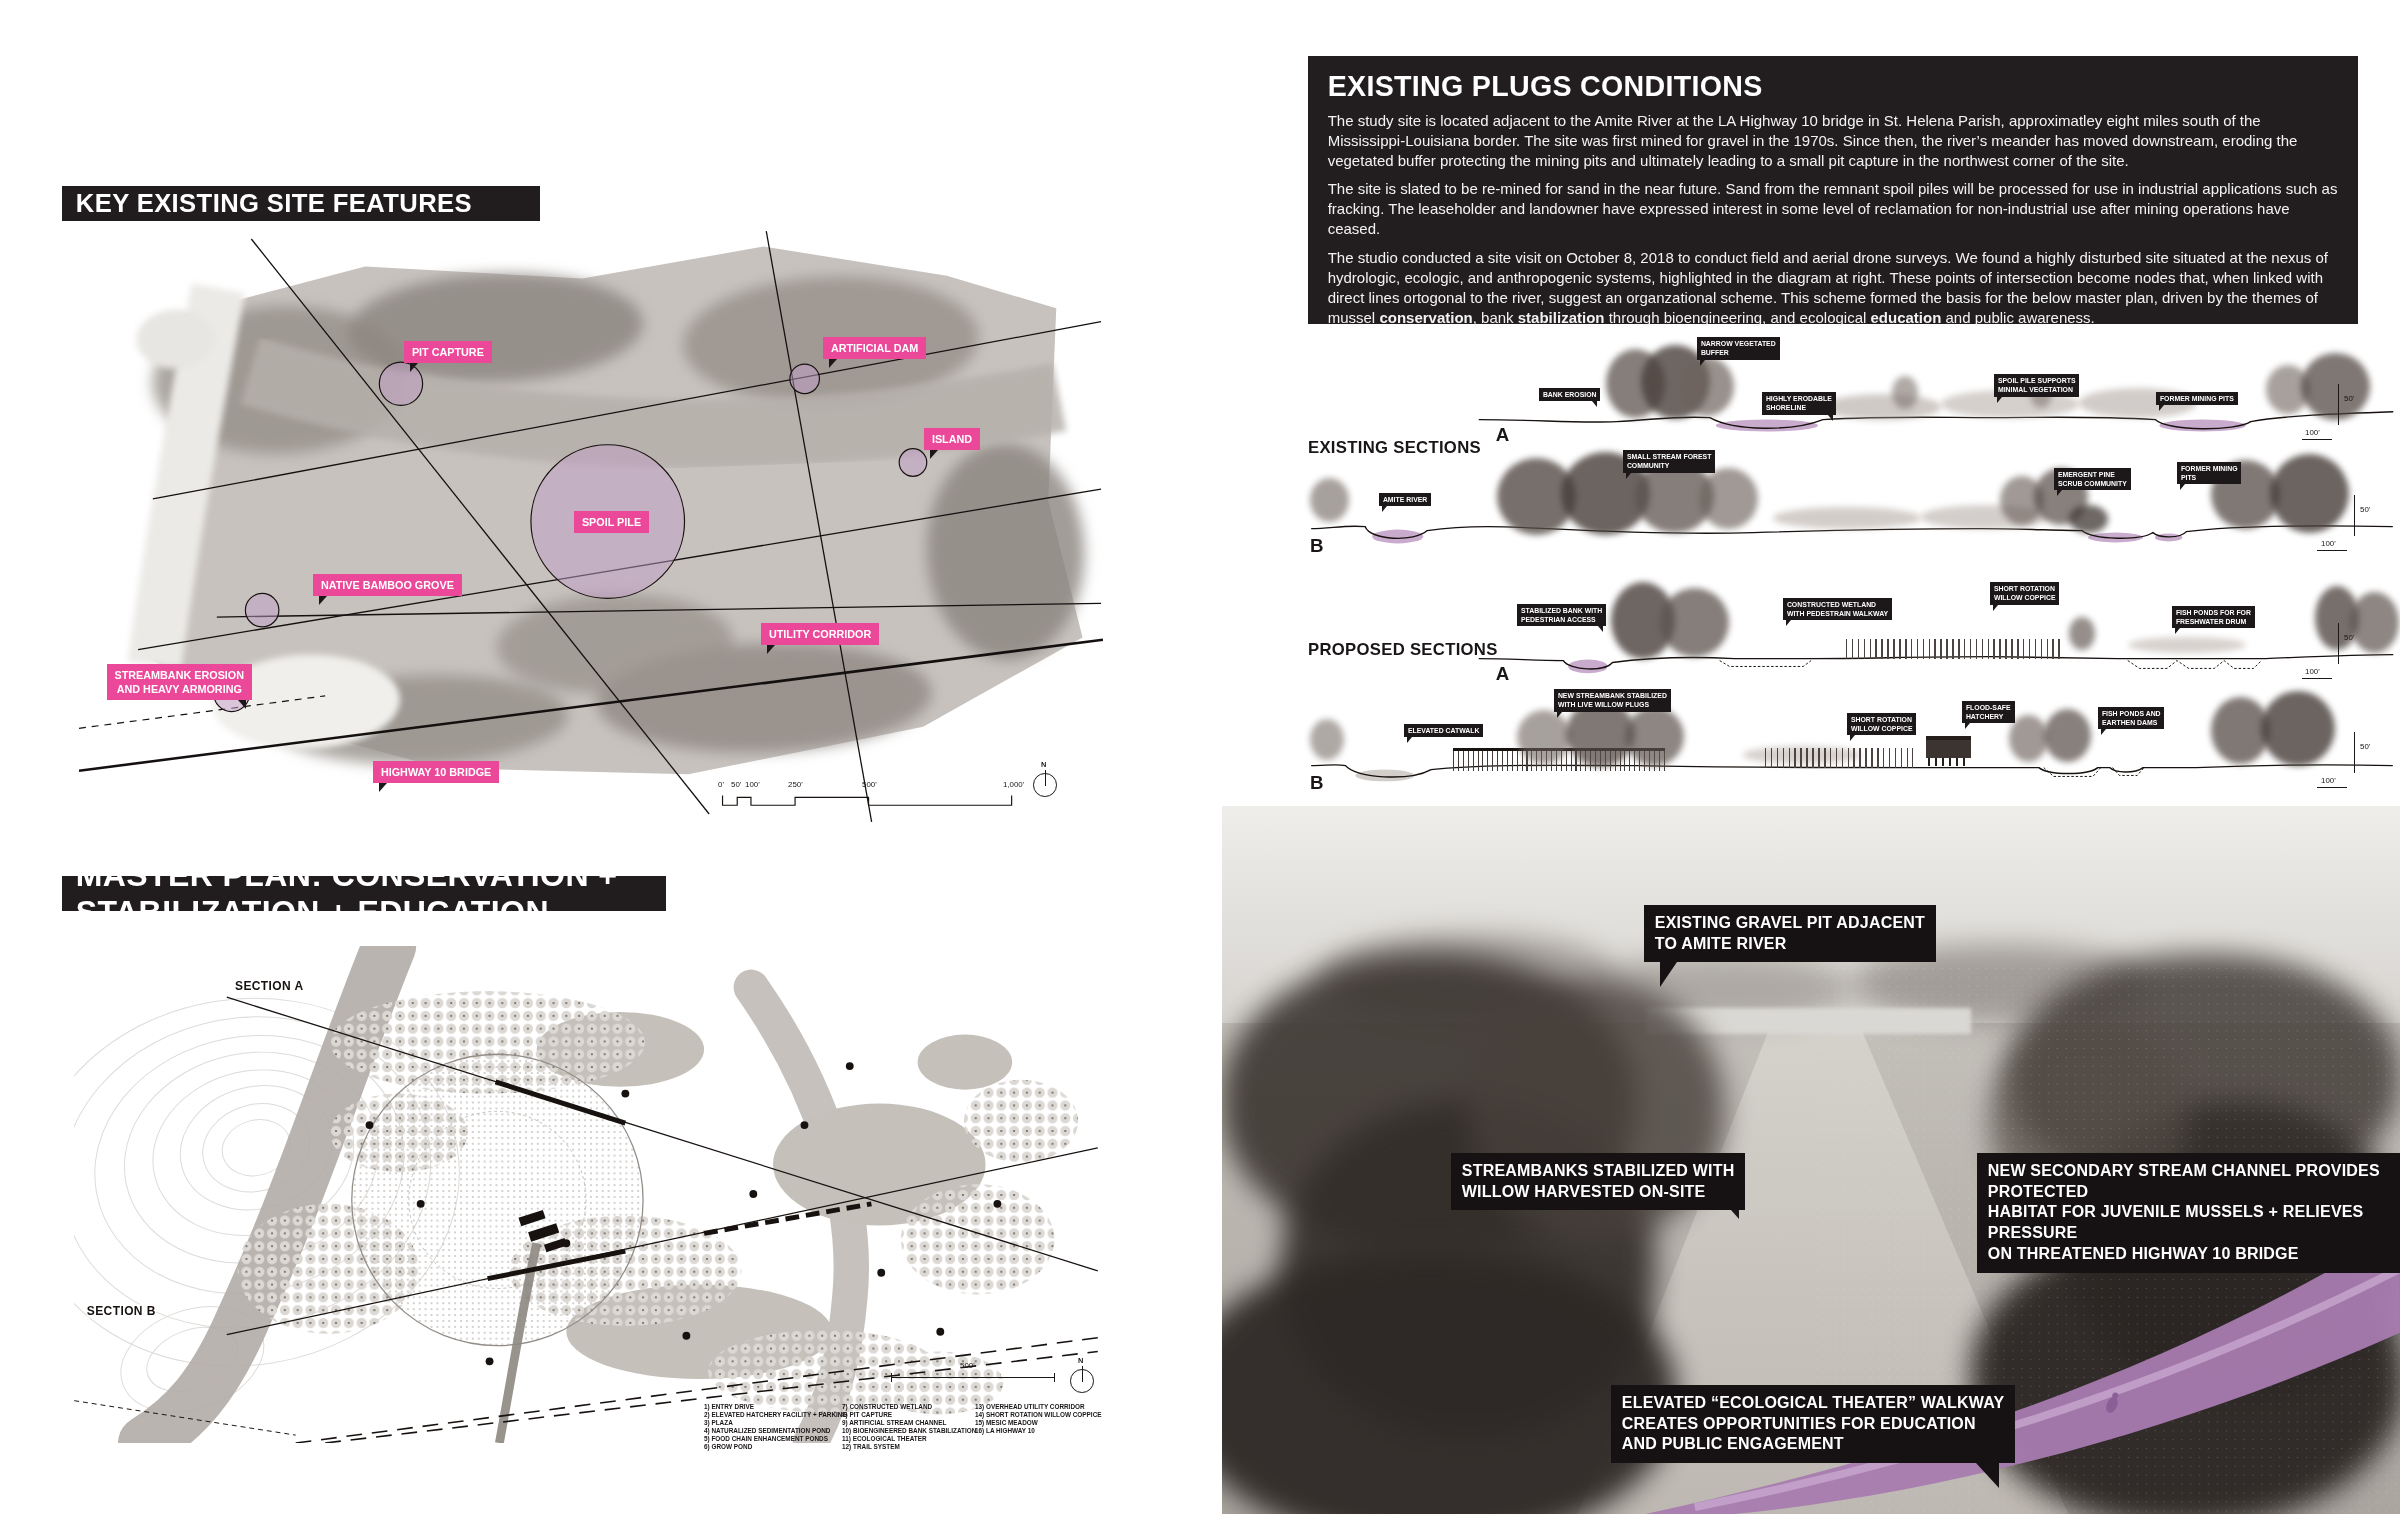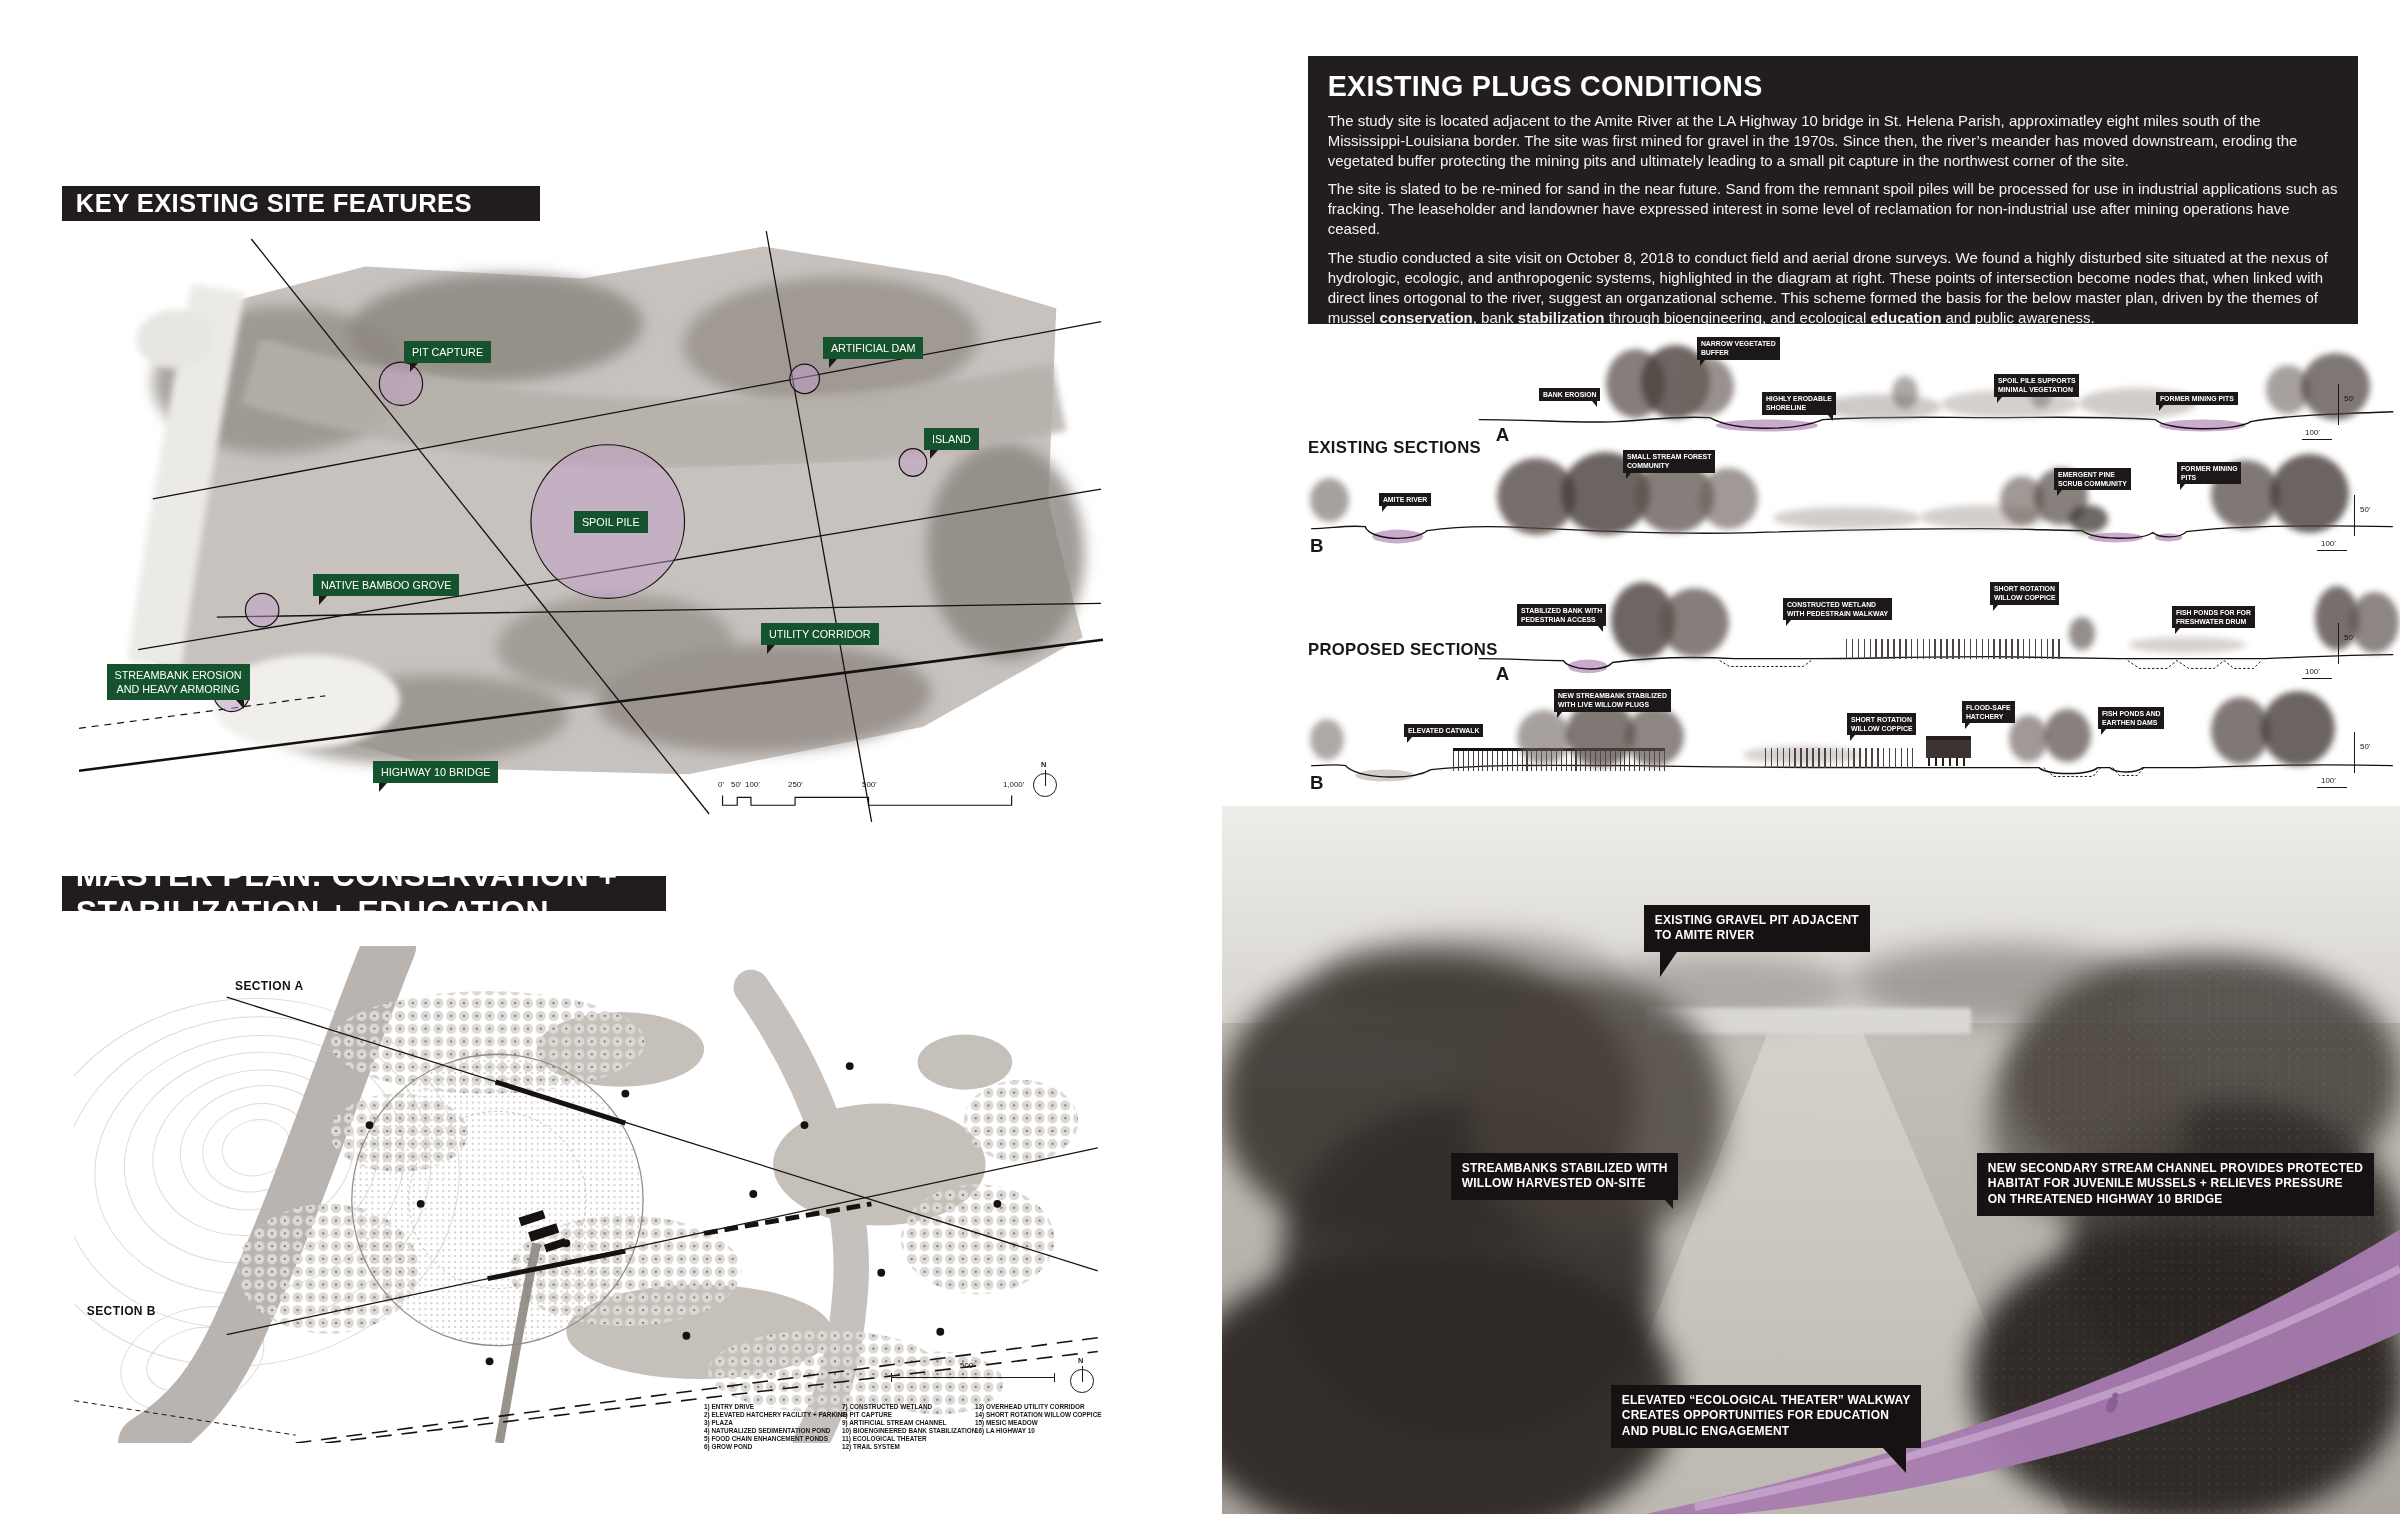--- a/index.html
+++ b/index.html
@@ -5,25 +5,25 @@
   html,body{margin:0;padding:0;background:#ffffff;}
   #board{position:relative;width:2401px;height:1514px;background:#ffffff;overflow:hidden;
          font-family:"Liberation Sans","DejaVu Sans",sans-serif;color:#17120f;}
   .abs{position:absolute;}
   .hdrbar{position:absolute;background:#211d1e;color:#fff;font-weight:bold;display:flex;align-items:center;
           padding:0 13.8px;letter-spacing:0.4px;}
   #title-bar{left:59px;top:56px;width:989px;height:83px;font-size:61px;letter-spacing:-1px;}
   #features-bar{left:62px;top:186px;width:450px;height:35px;font-size:25.6px;}
   #master-bar{left:62px;top:876px;width:576px;height:35px;font-size:32px;}
   
-  .maplabel{position:absolute;background:#14532d;color:#fff;font-weight:normal;font-size:10.8px;line-height:1.3;
+  .maplabel{position:absolute;background:#ec4899;color:#fff;font-weight:bold;font-size:10.8px;line-height:1.3;
             padding:3.9px 7.9px;white-space:pre-line;z-index:6;}
   .seclabel{position:absolute;background:#1c1819;color:#fff;font-weight:bold;font-size:6.9px;line-height:1.35;
             padding:2px 3.9px;white-space:pre-line;z-index:6;}
-  .note{position:absolute;background:#161213;color:#fff;font-weight:bold;font-size:12px;line-height:1.3;
+  .note{position:absolute;background:#161213;color:#fff;font-weight:bold;font-size:16px;line-height:1.3;
         padding:7.9px 10.8px;z-index:8;letter-spacing:0.2px;}
   .tl-bl::after{content:"";position:absolute;top:100%;left:5.9px;width:0;height:0;
                border-left:8.9px solid #1c1819;border-bottom:9.9px solid transparent;}
   .tl-br::after{content:"";position:absolute;top:100%;right:5.9px;width:0;height:0;
                border-right:8.9px solid #1c1819;border-bottom:9.9px solid transparent;}
   .tl-sm-bl::after{content:"";position:absolute;top:100%;left:3px;width:0;height:0;
                border-left:5.9px solid #1c1819;border-bottom:6.9px solid transparent;}
   .tl-sm-br::after{content:"";position:absolute;top:100%;right:3px;width:0;height:0;
                border-right:5.9px solid #1c1819;border-bottom:6.9px solid transparent;}
   .tail-big-br::after{content:"";position:absolute;top:100%;right:15.8px;width:0;height:0;

